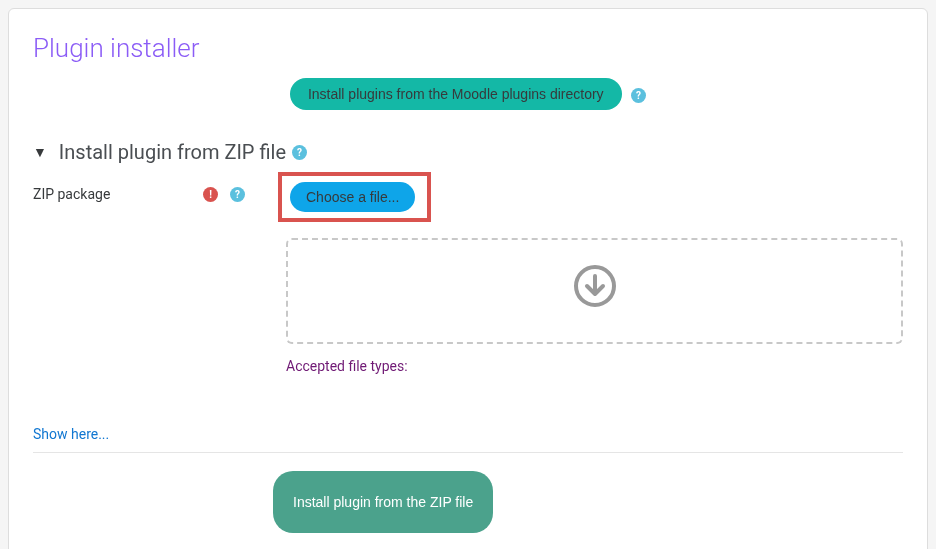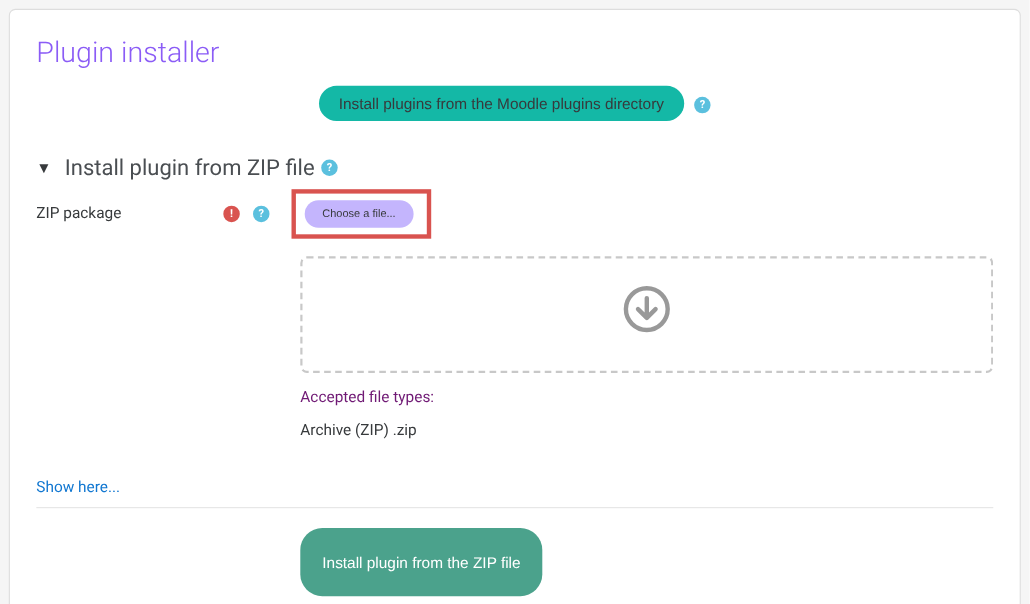--- a/index.html
+++ b/index.html
@@ -78,21 +78,22 @@
     color: #373a3c;
   }
   .section-title {
     font-size: 20px;
     font-weight: 400;
     color: #4a4e52;
   }
   .form-row {
     display: flex;
     align-items: flex-start;
-    margin-bottom: 12px;
+    margin-bottom: 28px;
+    gap: 13px;
   }
   .label-col {
     width: 220px;
     display: flex;
     align-items: center;
     padding-top: 6px;
   }
   .label-text {
     flex: 1;
     color: #373a3c;
@@ -107,25 +108,25 @@
     padding-left: 20px;
   }
   .highlight-box {
     border: 4px solid #d9534f;
     display: inline-block;
     padding: 6px 12px 6px 8px;
     margin-left: -8px;
     margin-top: -8px;
   }
   .choose-btn {
-    background: #c4b5fd;
+    background: #0ea5e9;
     border: none;
     border-radius: 18px;
     padding: 7px 16px;
-    font-size: 10px;
+    font-size: 14px;
     color: #373a3c;
     cursor: pointer;
   }
   .dropzone {
     margin-top: 16px;
     border: 2px dashed #c8c8c8;
     border-radius: 6px;
     padding: 24px 20px 22px 20px;
     text-align: center;
     color: #555;
@@ -200,21 +201,20 @@
       </div>
 
       <div class="dropzone">
         <svg width="44" height="44" viewBox="0 0 44 44">
           <circle cx="22" cy="22" r="19" fill="none" stroke="#999" stroke-width="4"></circle>
           <path d="M22 12 L22 28 M14 22 L22 30 L30 22" fill="none" stroke="#999" stroke-width="4" stroke-linecap="round" stroke-linejoin="round"></path>
         </svg>
       </div>
 
       <div class="accepted-label">Accepted file types:</div>
-      <div class="accepted-types">Archive (ZIP) .zip</div>
     </div>
   </div>
 
   <a class="show-more">Show here...</a>
 
   <hr class="divider">
 
   <div class="submit-row">
     <button class="primary-btn">Install plugin from the ZIP file</button>
   </div>

